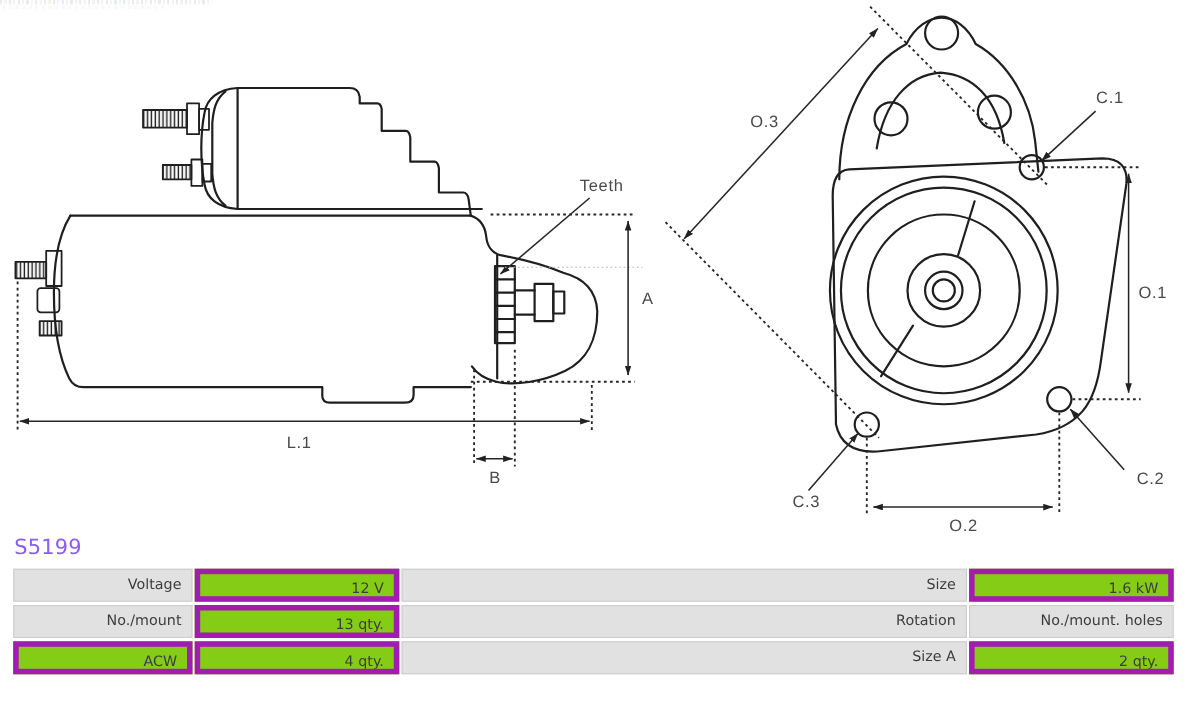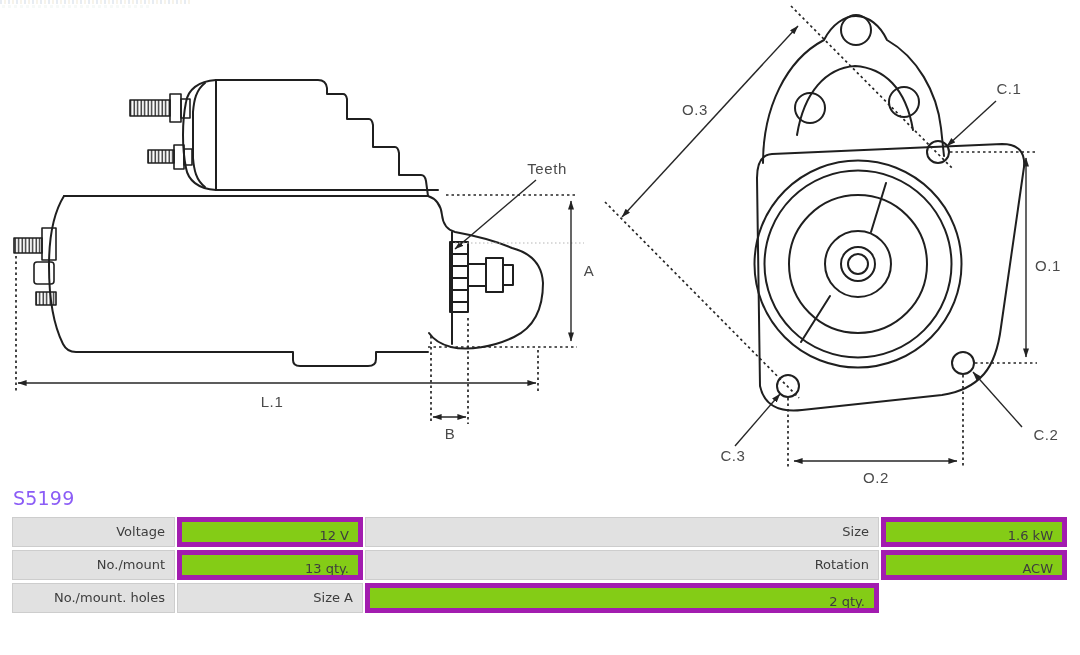--- a/index.html
+++ b/index.html
@@ -148,18 +148,19 @@
 
   <div class="cell gray">Voltage</div>
   <div class="cell white">12 V</div>
 
   <div class="cell gray">Size</div>
   <div class="cell white">1.6 kW</div>
   <div class="cell gray">No./mount</div>
   <div class="cell white">13 qty.</div>
 
   <div class="cell gray">Rotation</div>
+  <div class="cell gray">No./mount. holes</div>
   <div class="cell white">ACW</div>
-  <div class="cell gray">No./mount. holes</div>
+  <div class="cell white">4 qty.</div>
 
   <div class="cell gray">Size A</div>
   <div class="cell white">2 qty.</div>
 </div>
 
 </body></html>

